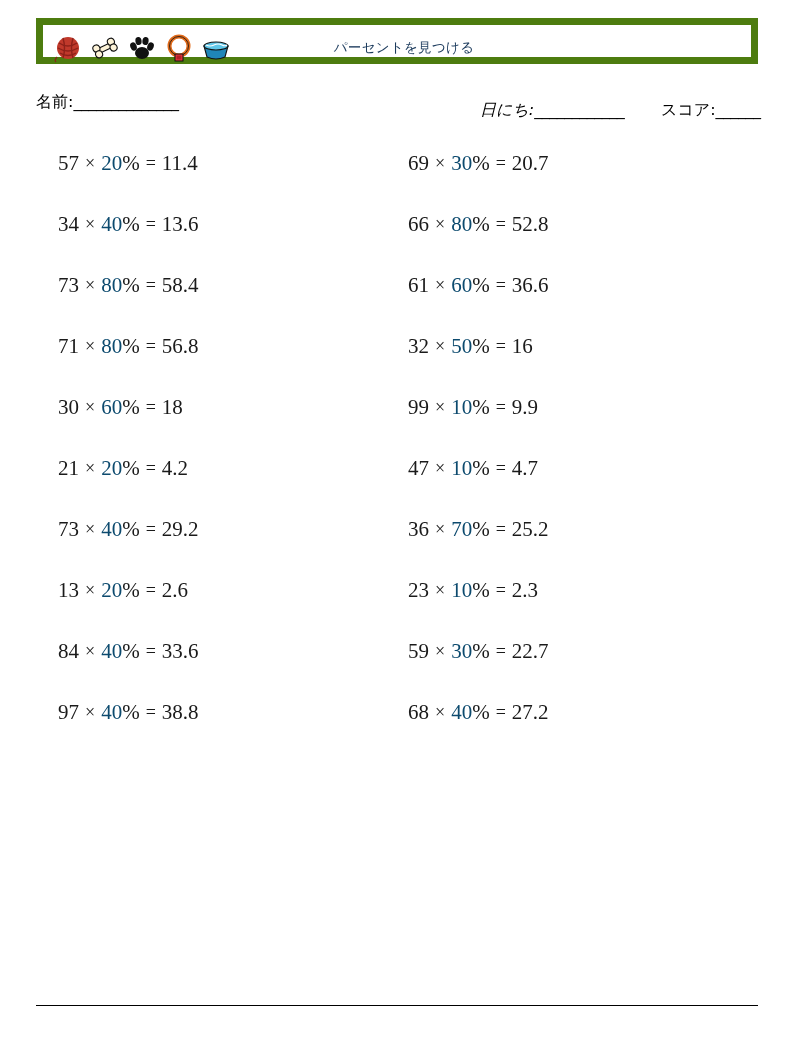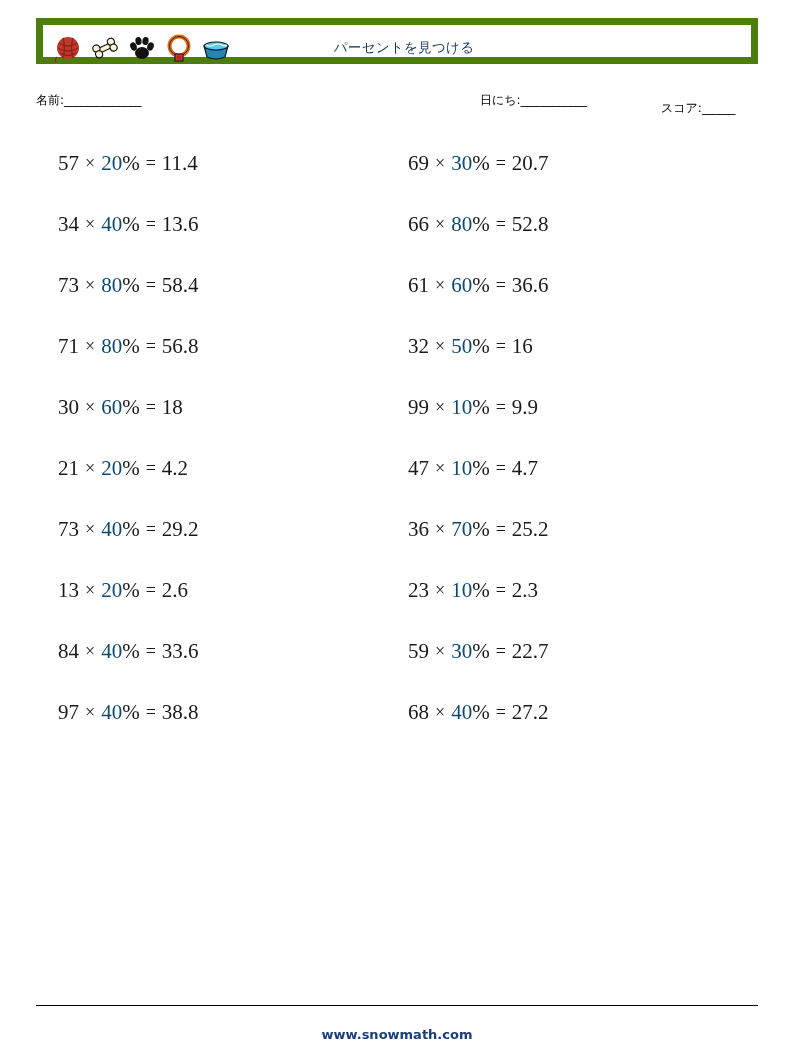--- a/index.html
+++ b/index.html
@@ -57,34 +57,35 @@
   }
 
   
   .meta-row {
     position: absolute;
     left: 36px;
     top: 92px;
     width: 722px;
     height: 22px;
     font-family: "DejaVu Sans", sans-serif;
-    font-size: 12px;
+    font-size: 16px;
     color: #000000;
   }
   .meta-name {
     position: absolute;
     left: 0;
     top: 0;
     white-space: nowrap;
   }
   .meta-date {
     position: absolute;
     left: 444px;
-    top: 0;
+    top: 8px;
     white-space: nowrap;
+    font-style: italic;
   }
   .meta-score {
     position: absolute;
     left: 625px;
     top: 8px;
     white-space: nowrap;
   }
   .blank {
     letter-spacing: -0.5px;
   }
@@ -422,15 +423,14 @@
         <span class="pct-val">40</span>
           <span class="pct-sign">%</span>
         <span class="eq">=</span>
         <span class="ans">27.2</span>
       </div>
 
     </div>
   </div>
 
   <div class="footer-rule"></div>
-  <div class="footer-text">www.snowmath.com</div>
 
 </div>
 
 </body></html>

